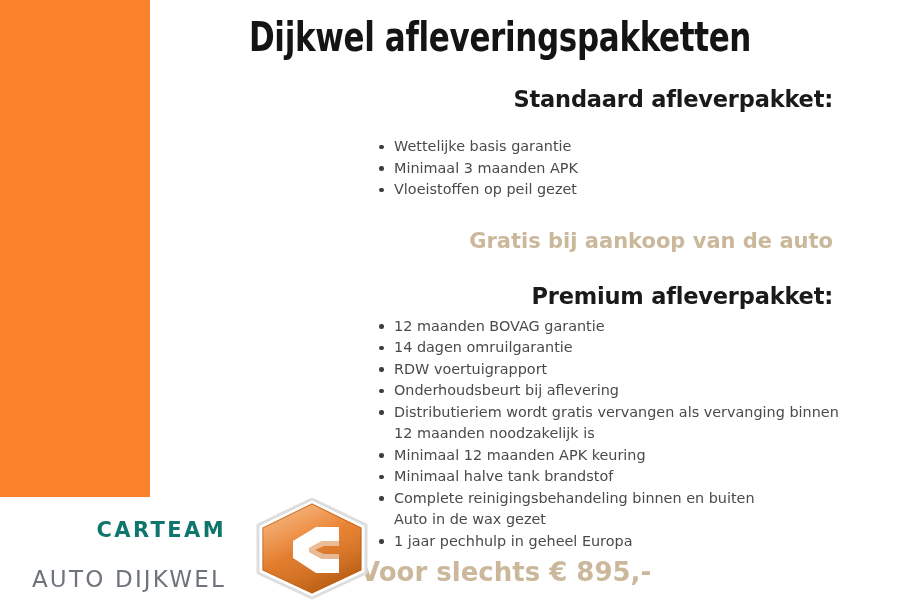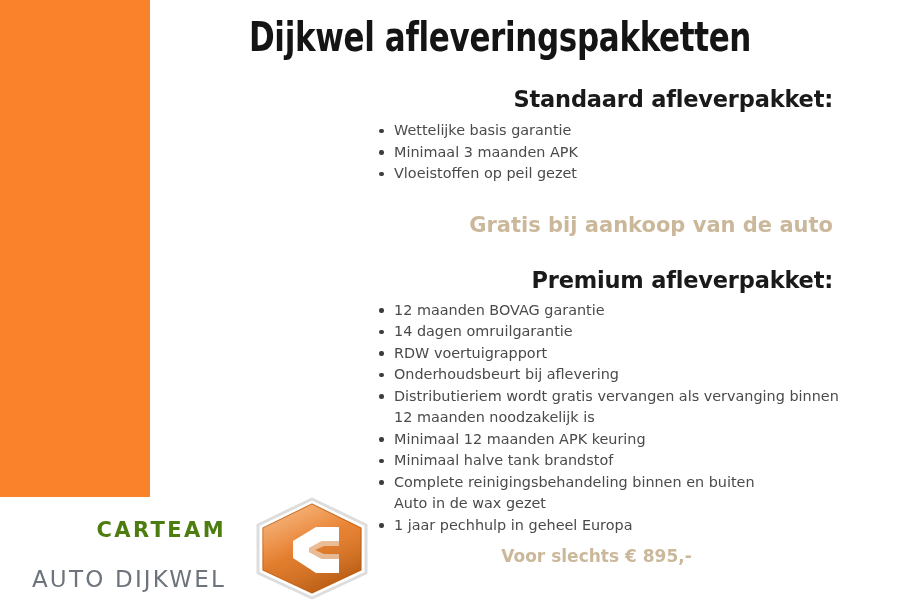--- a/index.html
+++ b/index.html
@@ -89,39 +89,39 @@
     top: 8.5px;
     width: 4.5px;
     height: 4.5px;
     border-radius: 50%;
     background: #3c3c3c;
   }
   .bullet-list li .sub-line {
     display: block;
   }
 
-  .standard-list { margin-top: 6px; }
+  .standard-list { margin-top: 22px; }
   .premium-list  { margin-top: 5px; }
 
   .freebie-note {
     text-align: right;
     font-family: "DejaVu Sans", sans-serif;
     font-weight: bold;
     font-size: 21px;
     line-height: 28px;
     color: #cbb89b;
     padding-right: 7px;
     margin: 0;
   }
 
   .price-note {
-    text-align: center;
-    font-family: "DejaVu Sans", sans-serif;
-    font-weight: bold;
-    font-size: 17px;
+    text-align: left;
+    font-family: "DejaVu Sans", sans-serif;
+    font-weight: bold;
+    font-size: 26px;
     line-height: 28px;
     color: #cbb89b;
     padding-right: 7px;
     margin: 0;
   }
 
   .gap-a { height: 26px; }
   .gap-b { height: 26px; }
   .gap-c { height: 6px; }
 
@@ -134,21 +134,21 @@
     text-align: right;
     padding-right: 24px;
     box-sizing: border-box;
   }
   .brand-line1 {
     font-family: "DejaVu Sans", sans-serif;
     font-weight: bold;
     font-size: 21px;
     line-height: 28px;
     letter-spacing: 2.4px;
-    color: #4d7c0f;
+    color: #0f766e;
   }
   .brand-line2 {
     font-family: "DejaVu Sans", sans-serif;
     font-size: 23px;
     line-height: 30px;
     letter-spacing: 2.2px;
     color: #6e747c;
     margin-top: 20px;
   }
 

